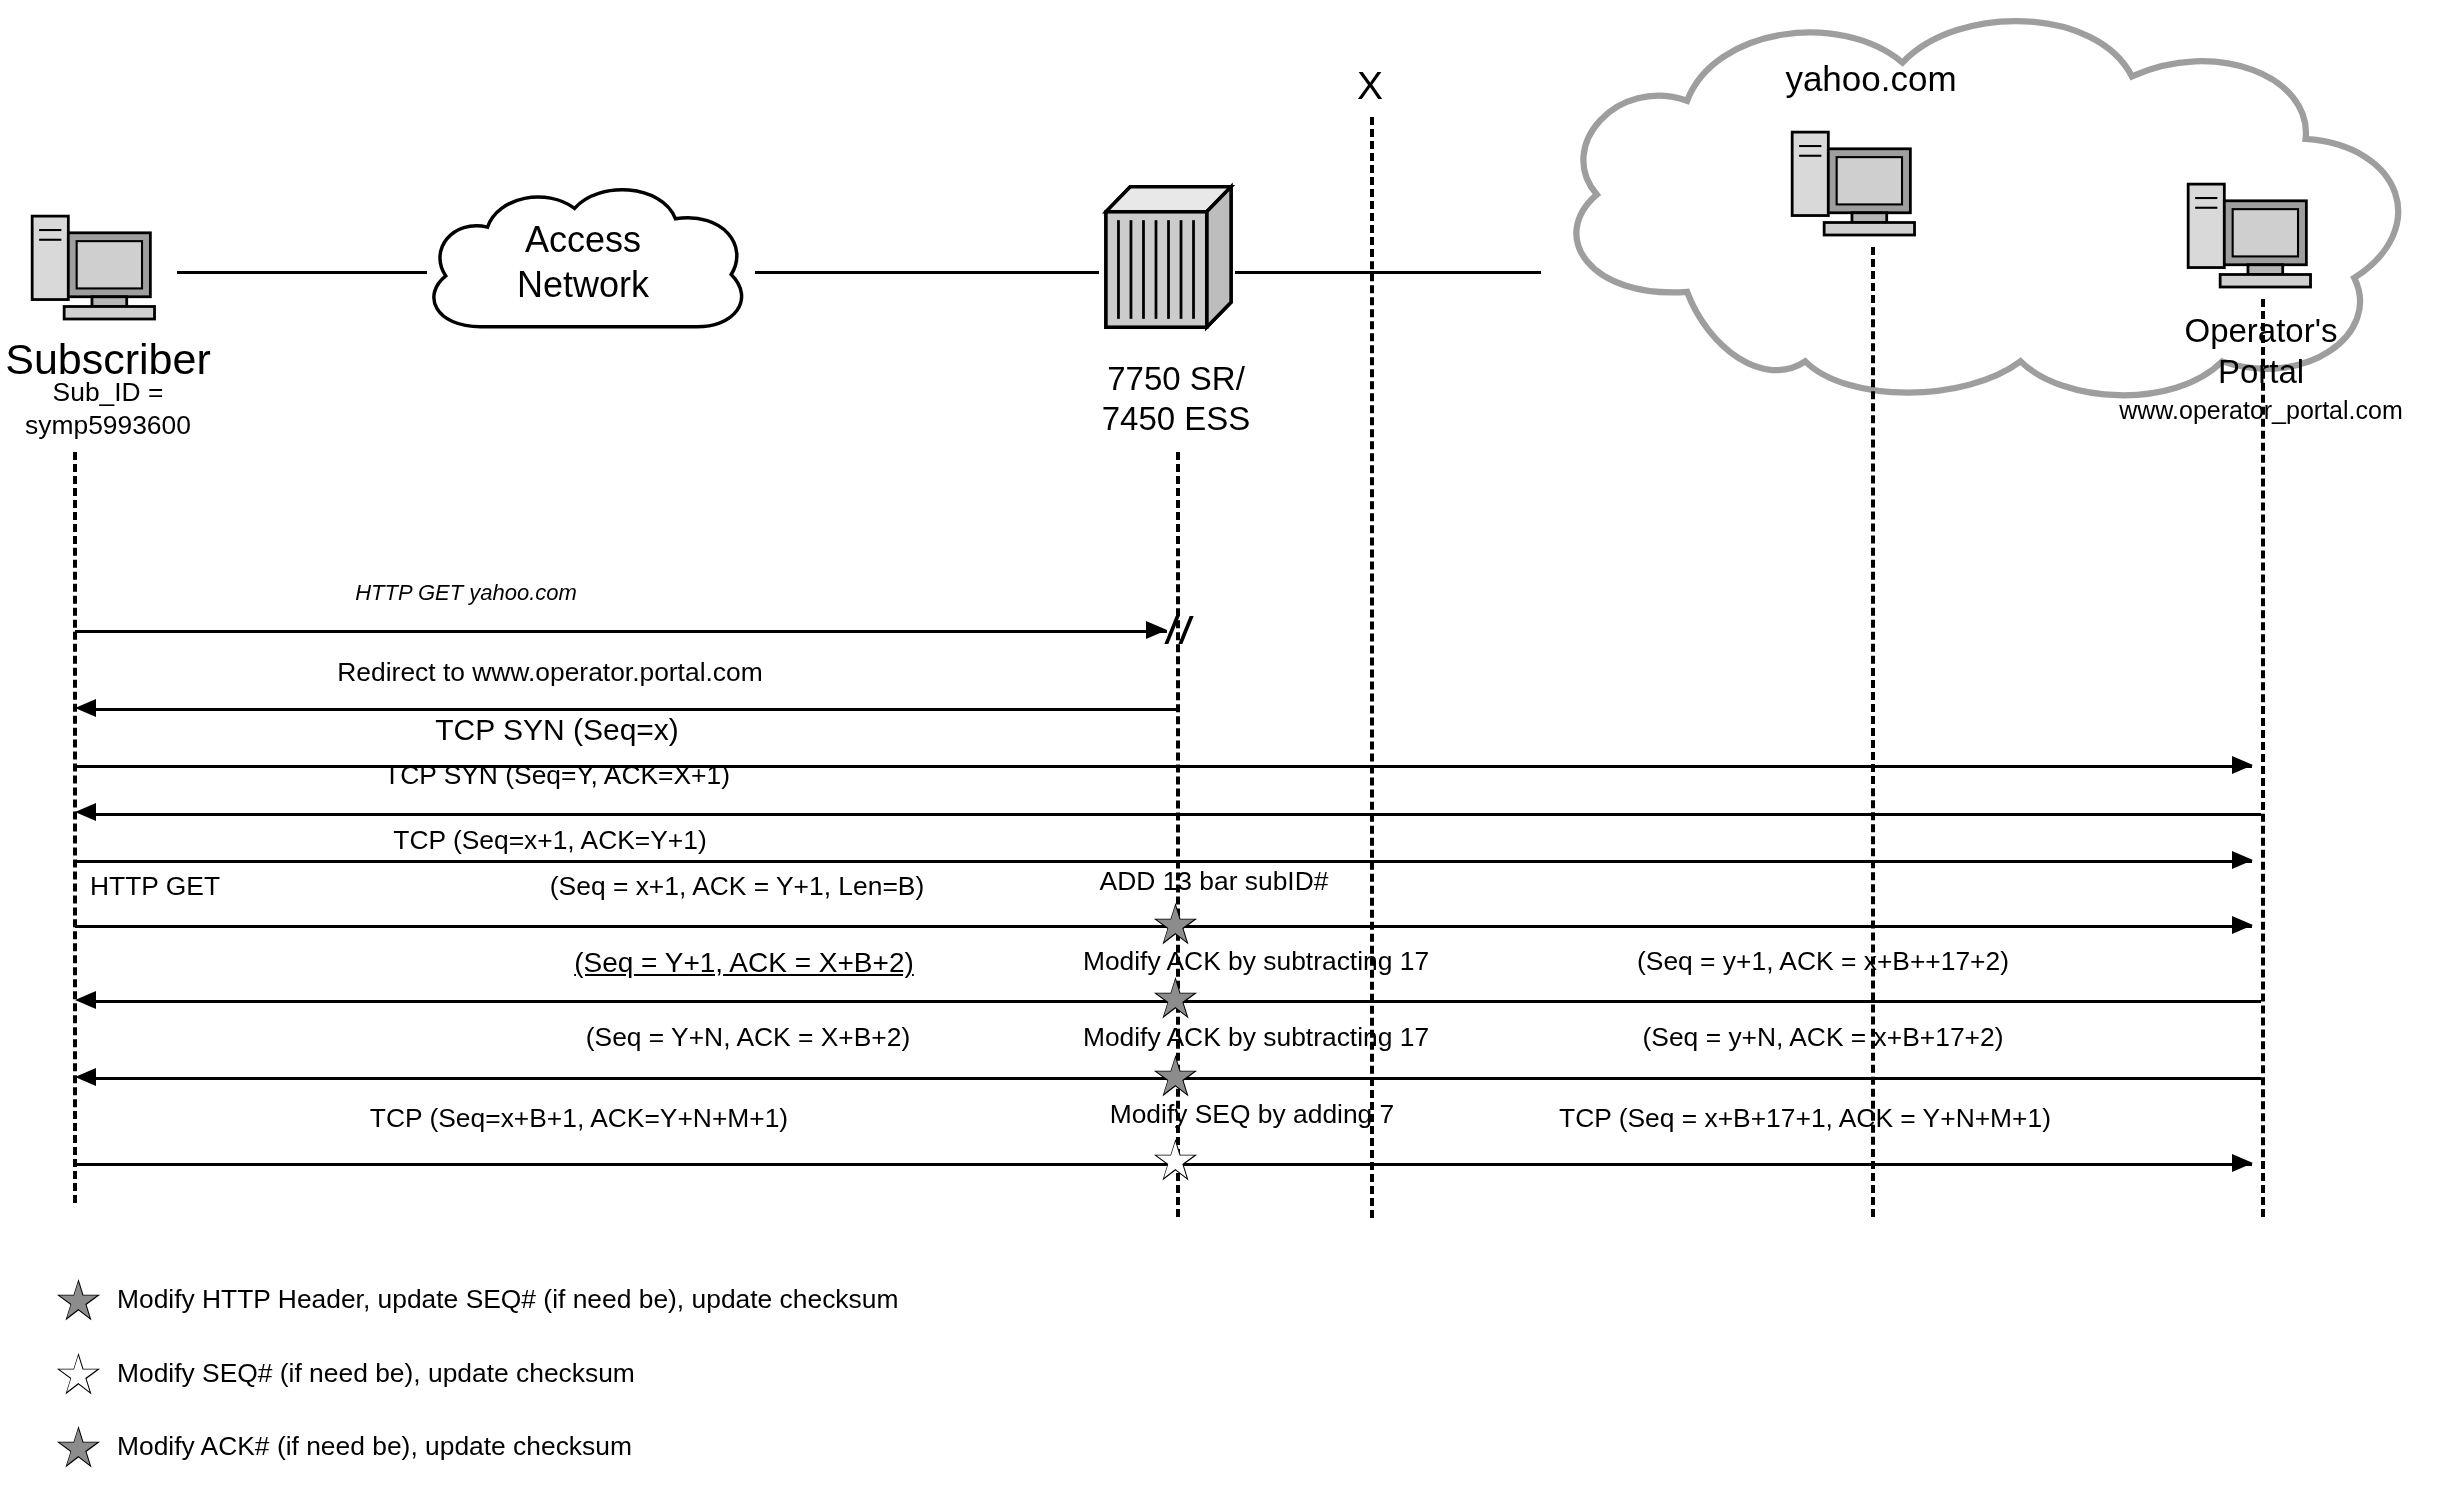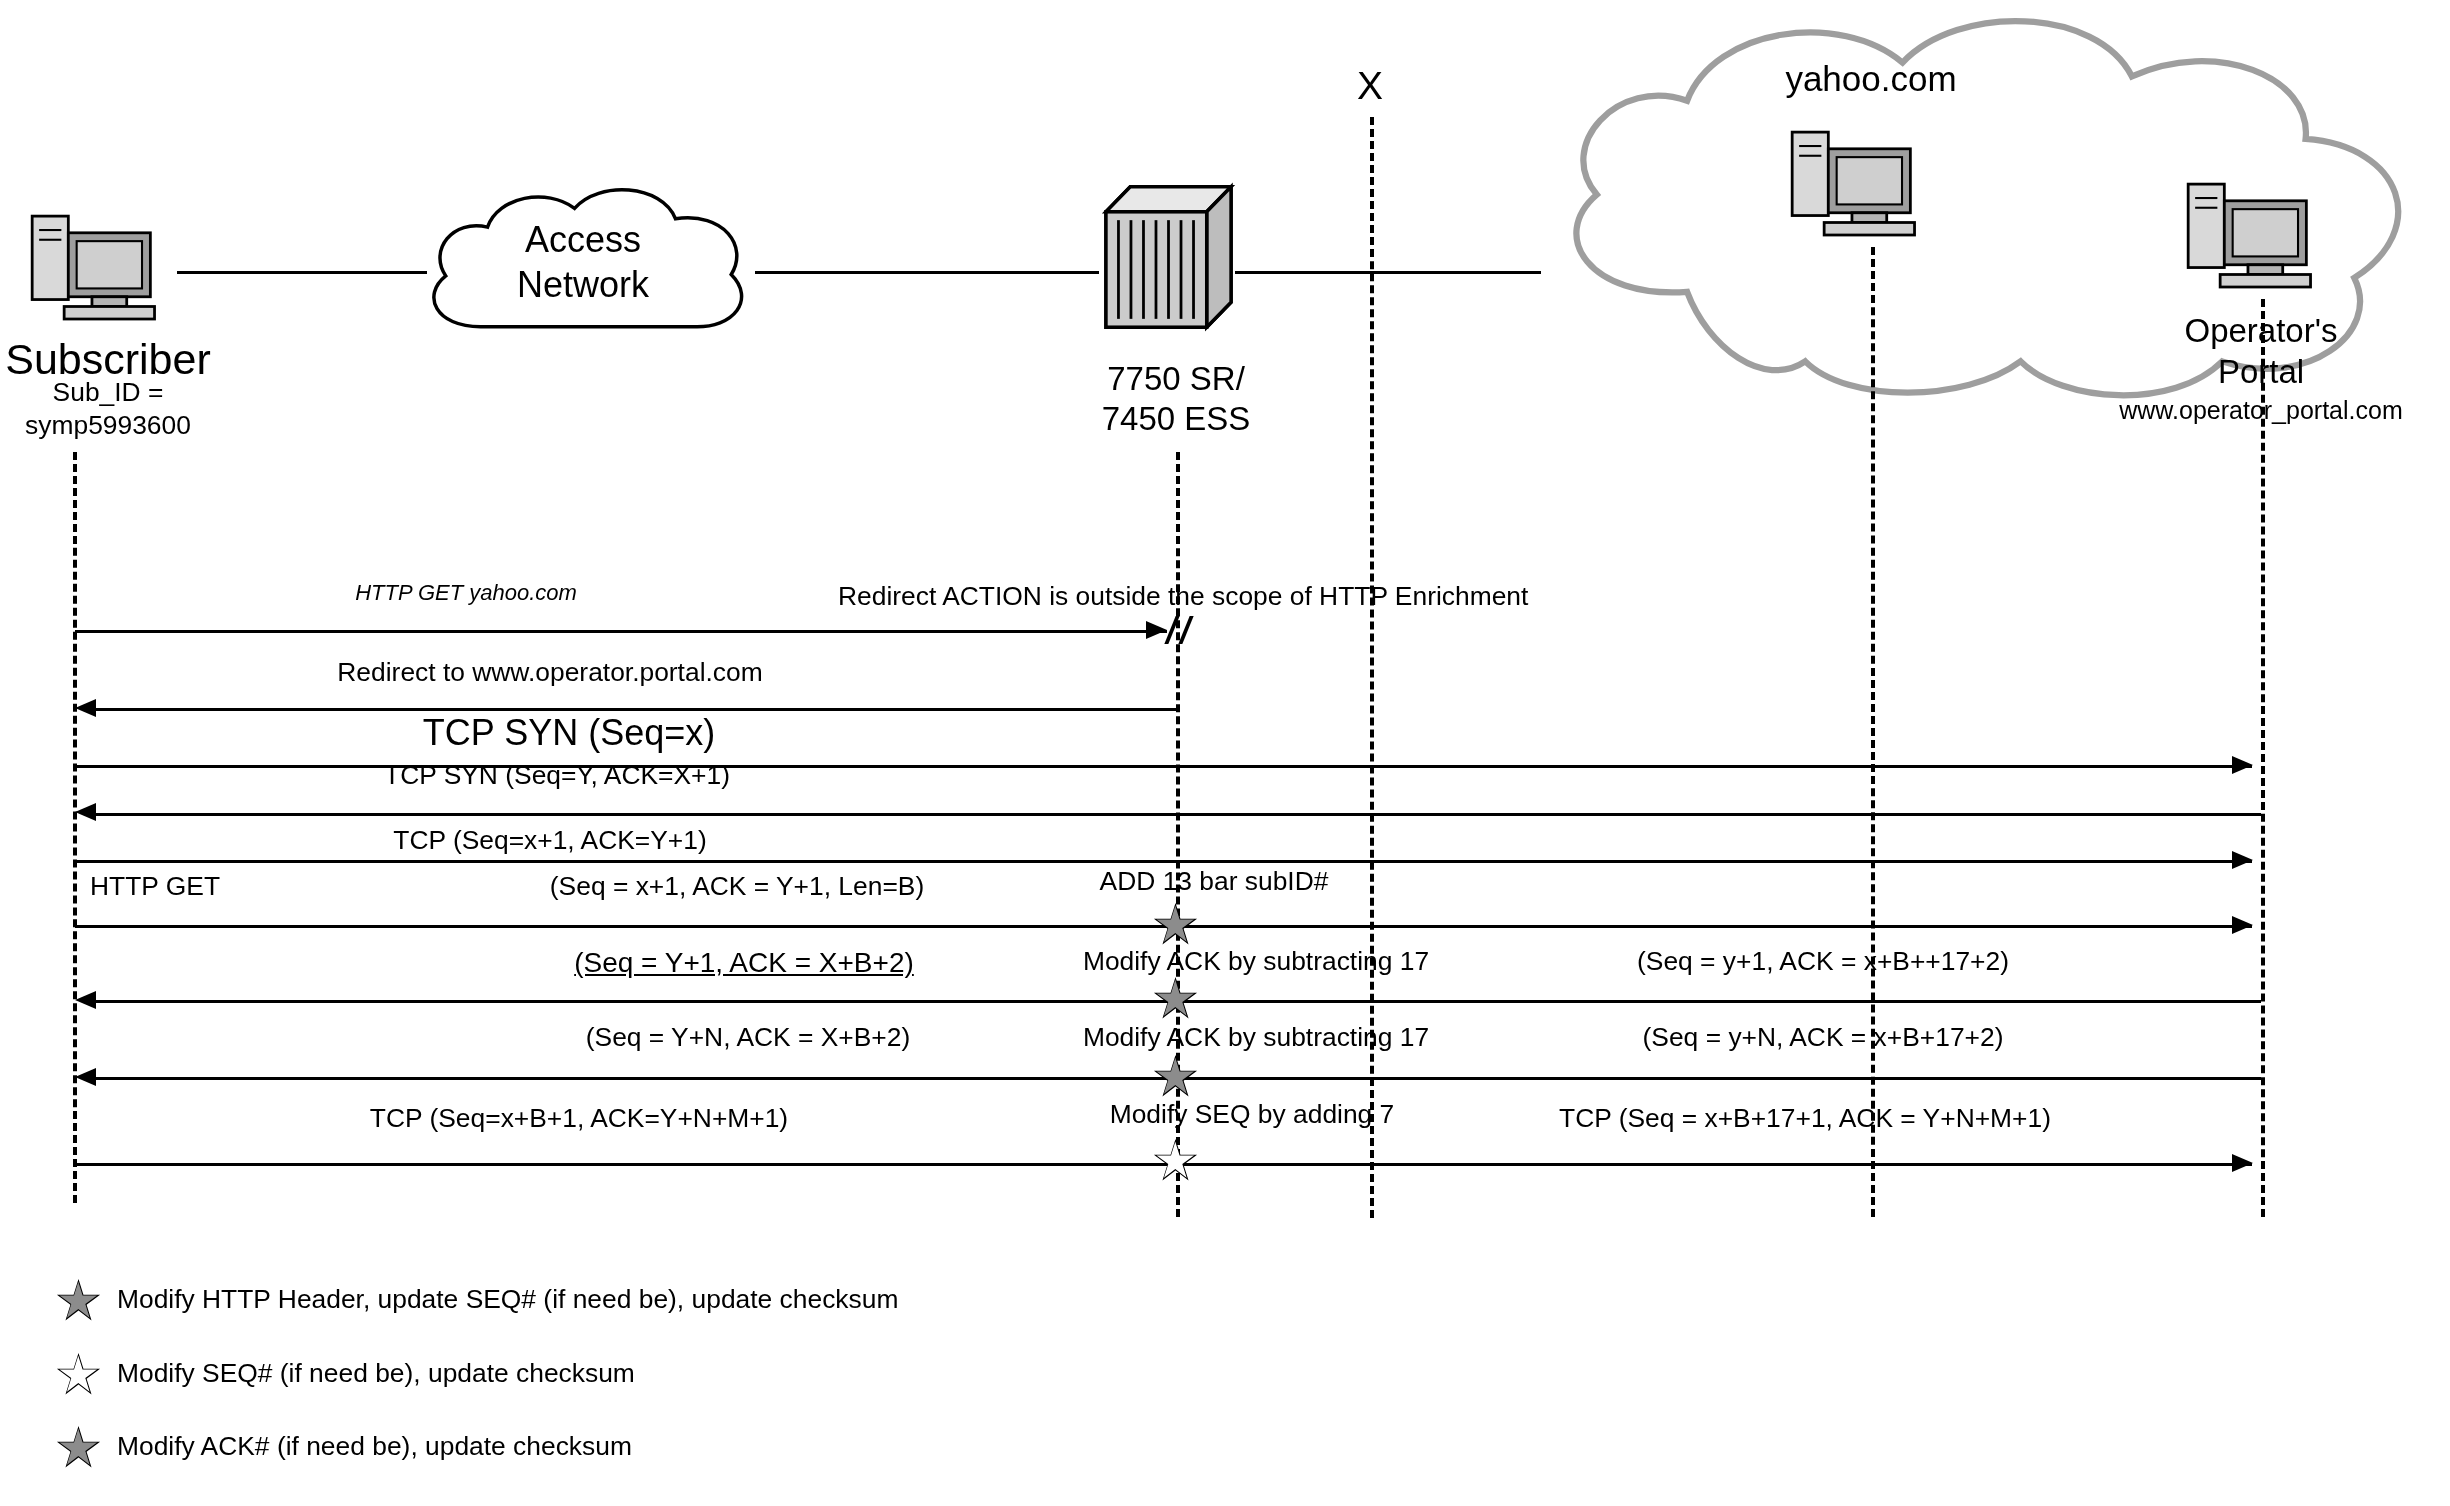--- a/index.html
+++ b/index.html
@@ -172,33 +172,32 @@
   <div class="txt center" style="left:2261px; top:314px; font-size:33px;">Operator's</div>
   <div class="txt center" style="left:2261px; top:355px; font-size:33px;">Portal</div>
   <div class="txt center" style="left:2261px; top:397px; font-size:25px;">www.operator_portal.com</div>
 
   <div class="lifeline" style="left:73px; top:452px; height:751px;"></div>
   <div class="lifeline" style="left:1176px; top:452px; height:765px;"></div>
   <div class="lifeline" style="left:1370px; top:117px; height:1101px;"></div>
   <div class="lifeline" style="left:1871px; top:247px; height:970px;"></div>
   <div class="lifeline" style="left:2261px; top:299px; height:918px;"></div>
 
-  <div class="txt" style="left:838px; top:583px; font-size:26.4px;">Redirect ACTION is outside the scope of HTTP Enrichment</div>
 
   <div class="txt center" style="left:466px; top:581px; font-size:22px;font-style:italic;">HTTP GET yahoo.com</div>
   <div class="msgline" style="left:75px; top:630px; width:1092px;"></div>
   <div class="arrowhead-r" style="left:1146px; top:621px;"></div>
   <div class="slash" style="left:1170px; top:616px;"></div>
   <div class="slash" style="left:1184px; top:616px;"></div>
 
   <div class="txt center" style="left:550px; top:659px; font-size:26.4px;">Redirect to www.operator.portal.com</div>
   <div class="msgline" style="left:96px; top:708px; width:1082px;"></div>
   <div class="arrowhead-l" style="left:75px; top:699px;"></div>
 
-  <div class="txt center" style="left:557px; top:714px; font-size:36px;margin-left:12px;">TCP SYN (Seq=x)</div>
+  <div class="txt center" style="left:557px; top:714px; font-size:30px;">TCP SYN (Seq=x)</div>
   <div class="msgline" style="left:75px; top:765px; width:2177px;"></div>
   <div class="arrowhead-r" style="left:2232px; top:756px;"></div>
 
   <div class="txt center" style="left:557px; top:762px; font-size:26.4px;">TCP SYN (Seq=Y, ACK=X+1)</div>
   <div class="msgline" style="left:96px; top:813px; width:2165px;"></div>
   <div class="arrowhead-l" style="left:75px; top:803px;"></div>
 
   <div class="txt center" style="left:550px; top:809px; font-size:26.4px;margin-top:18px;">TCP (Seq=x+1, ACK=Y+1)</div>
   <div class="msgline" style="left:75px; top:860px; width:2177px;"></div>
   <div class="arrowhead-r" style="left:2232px; top:851px;"></div>

